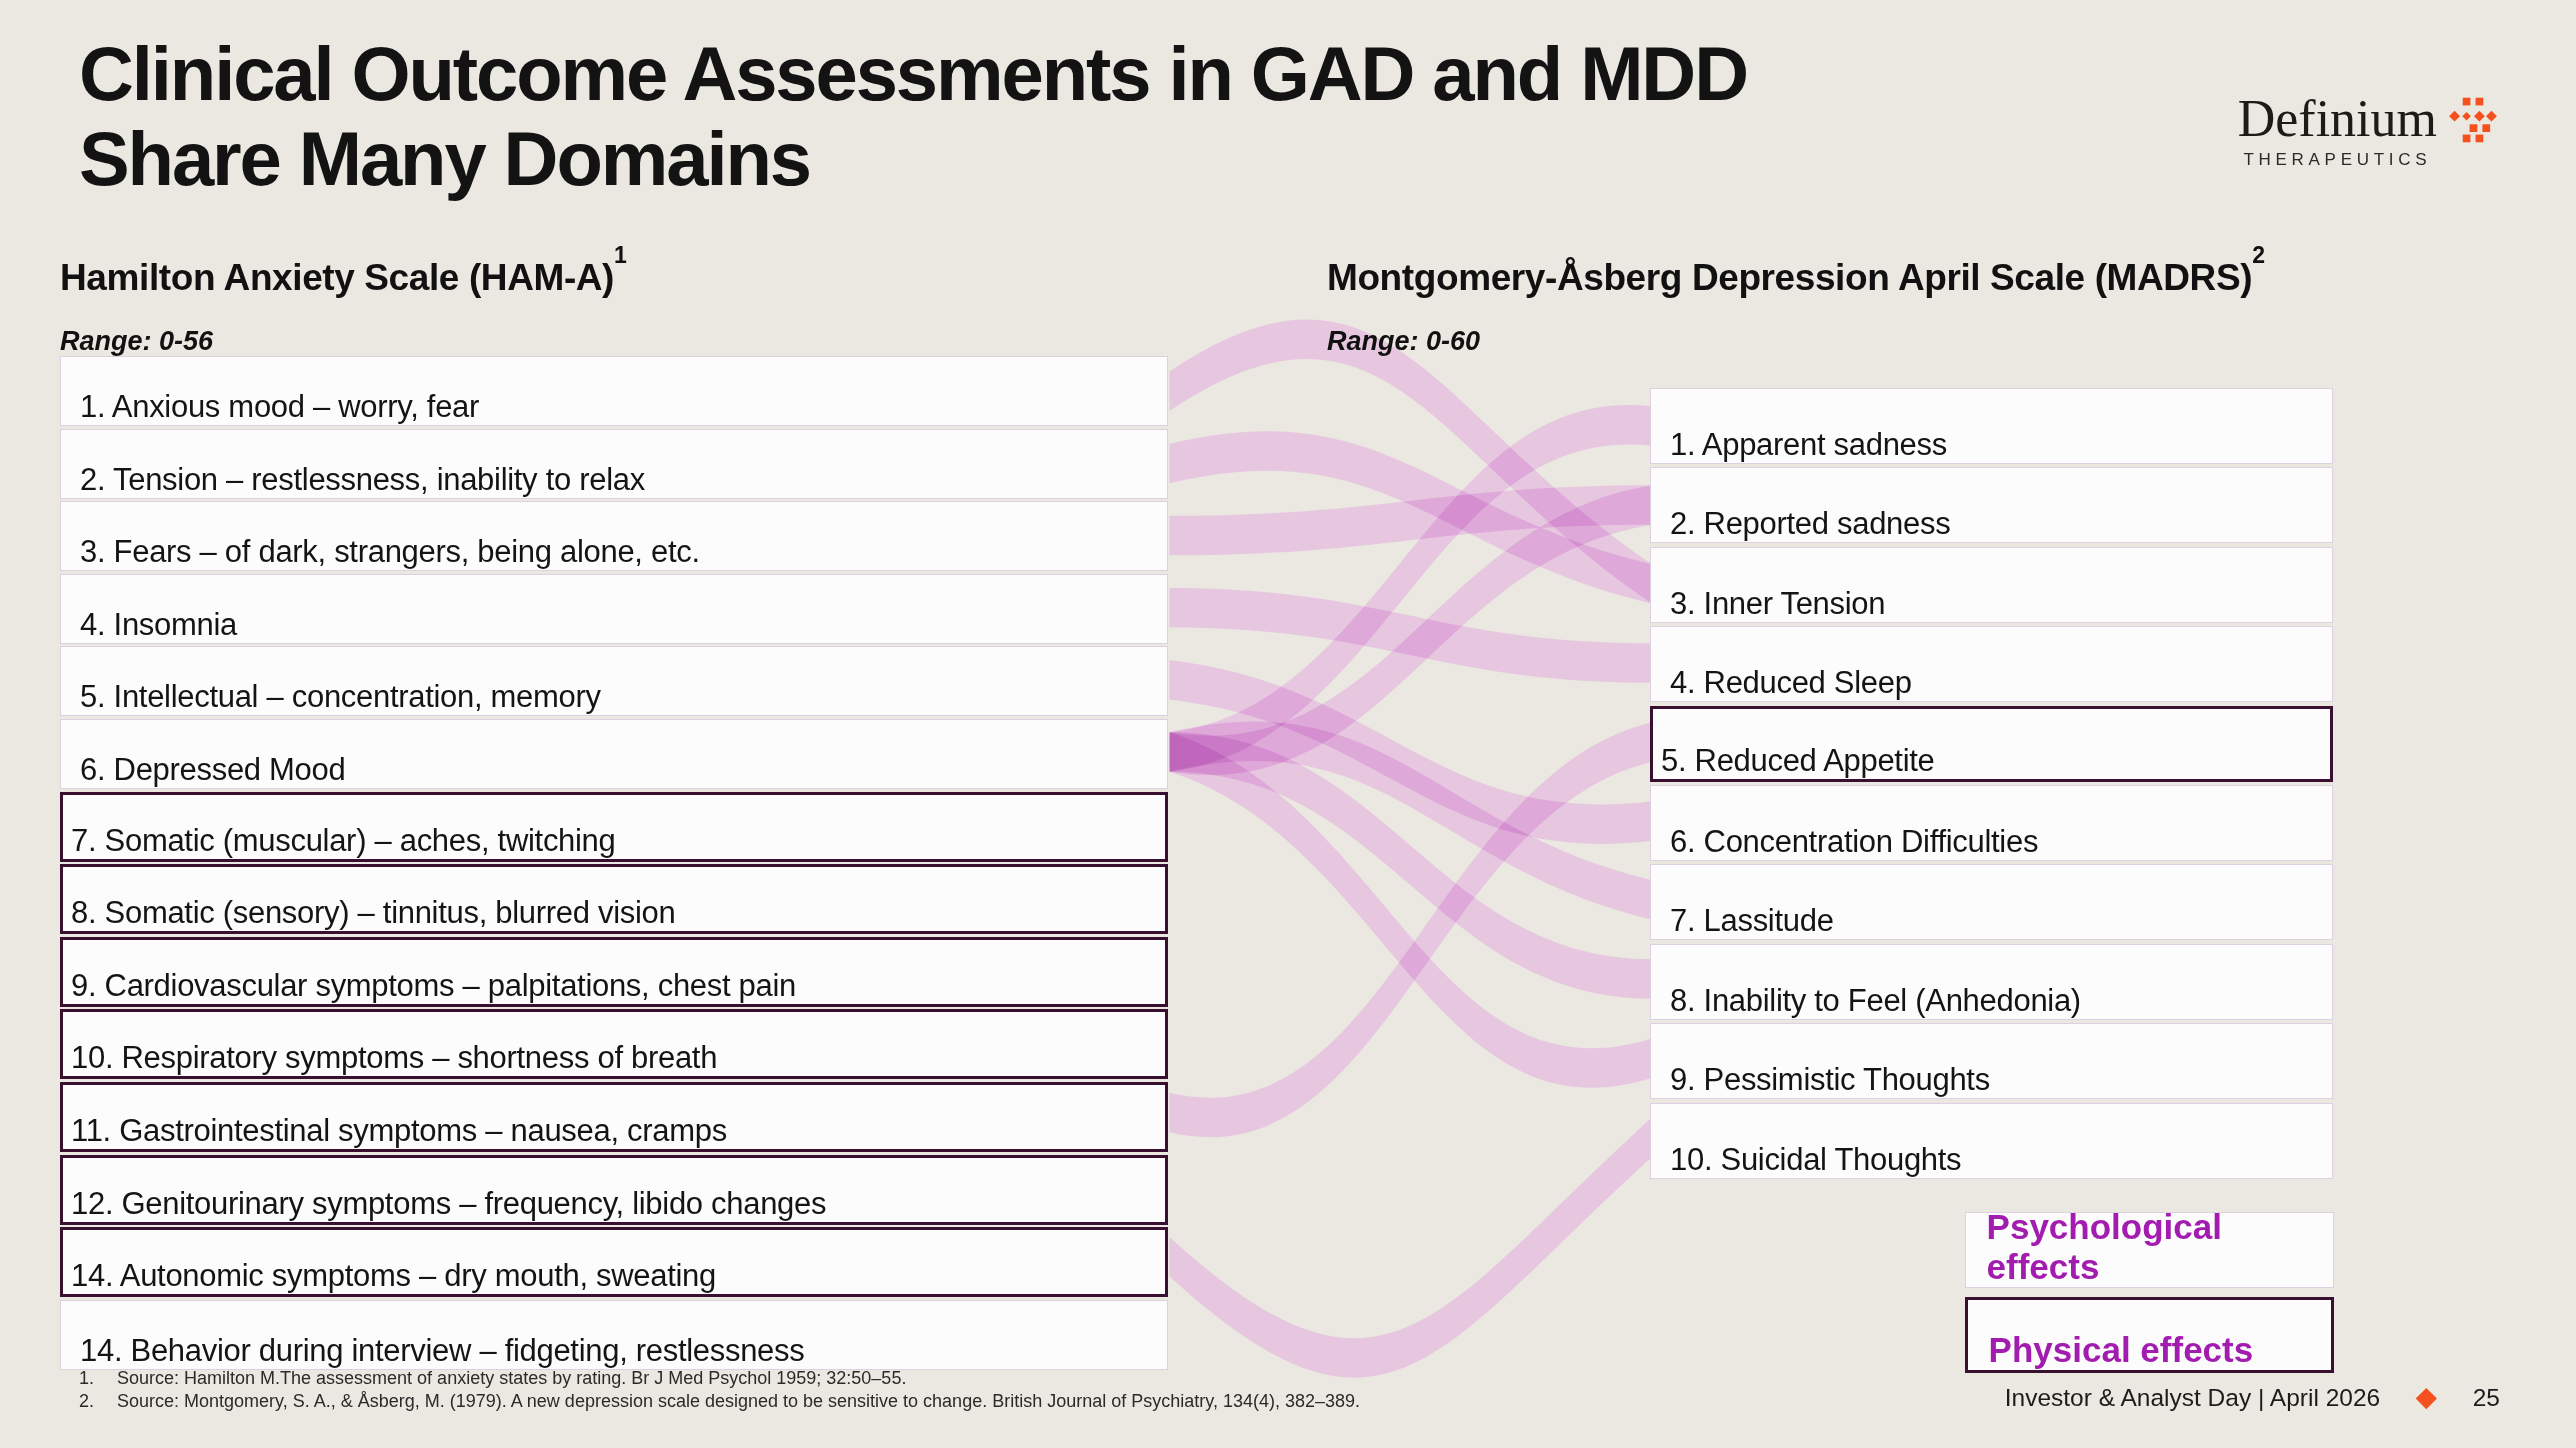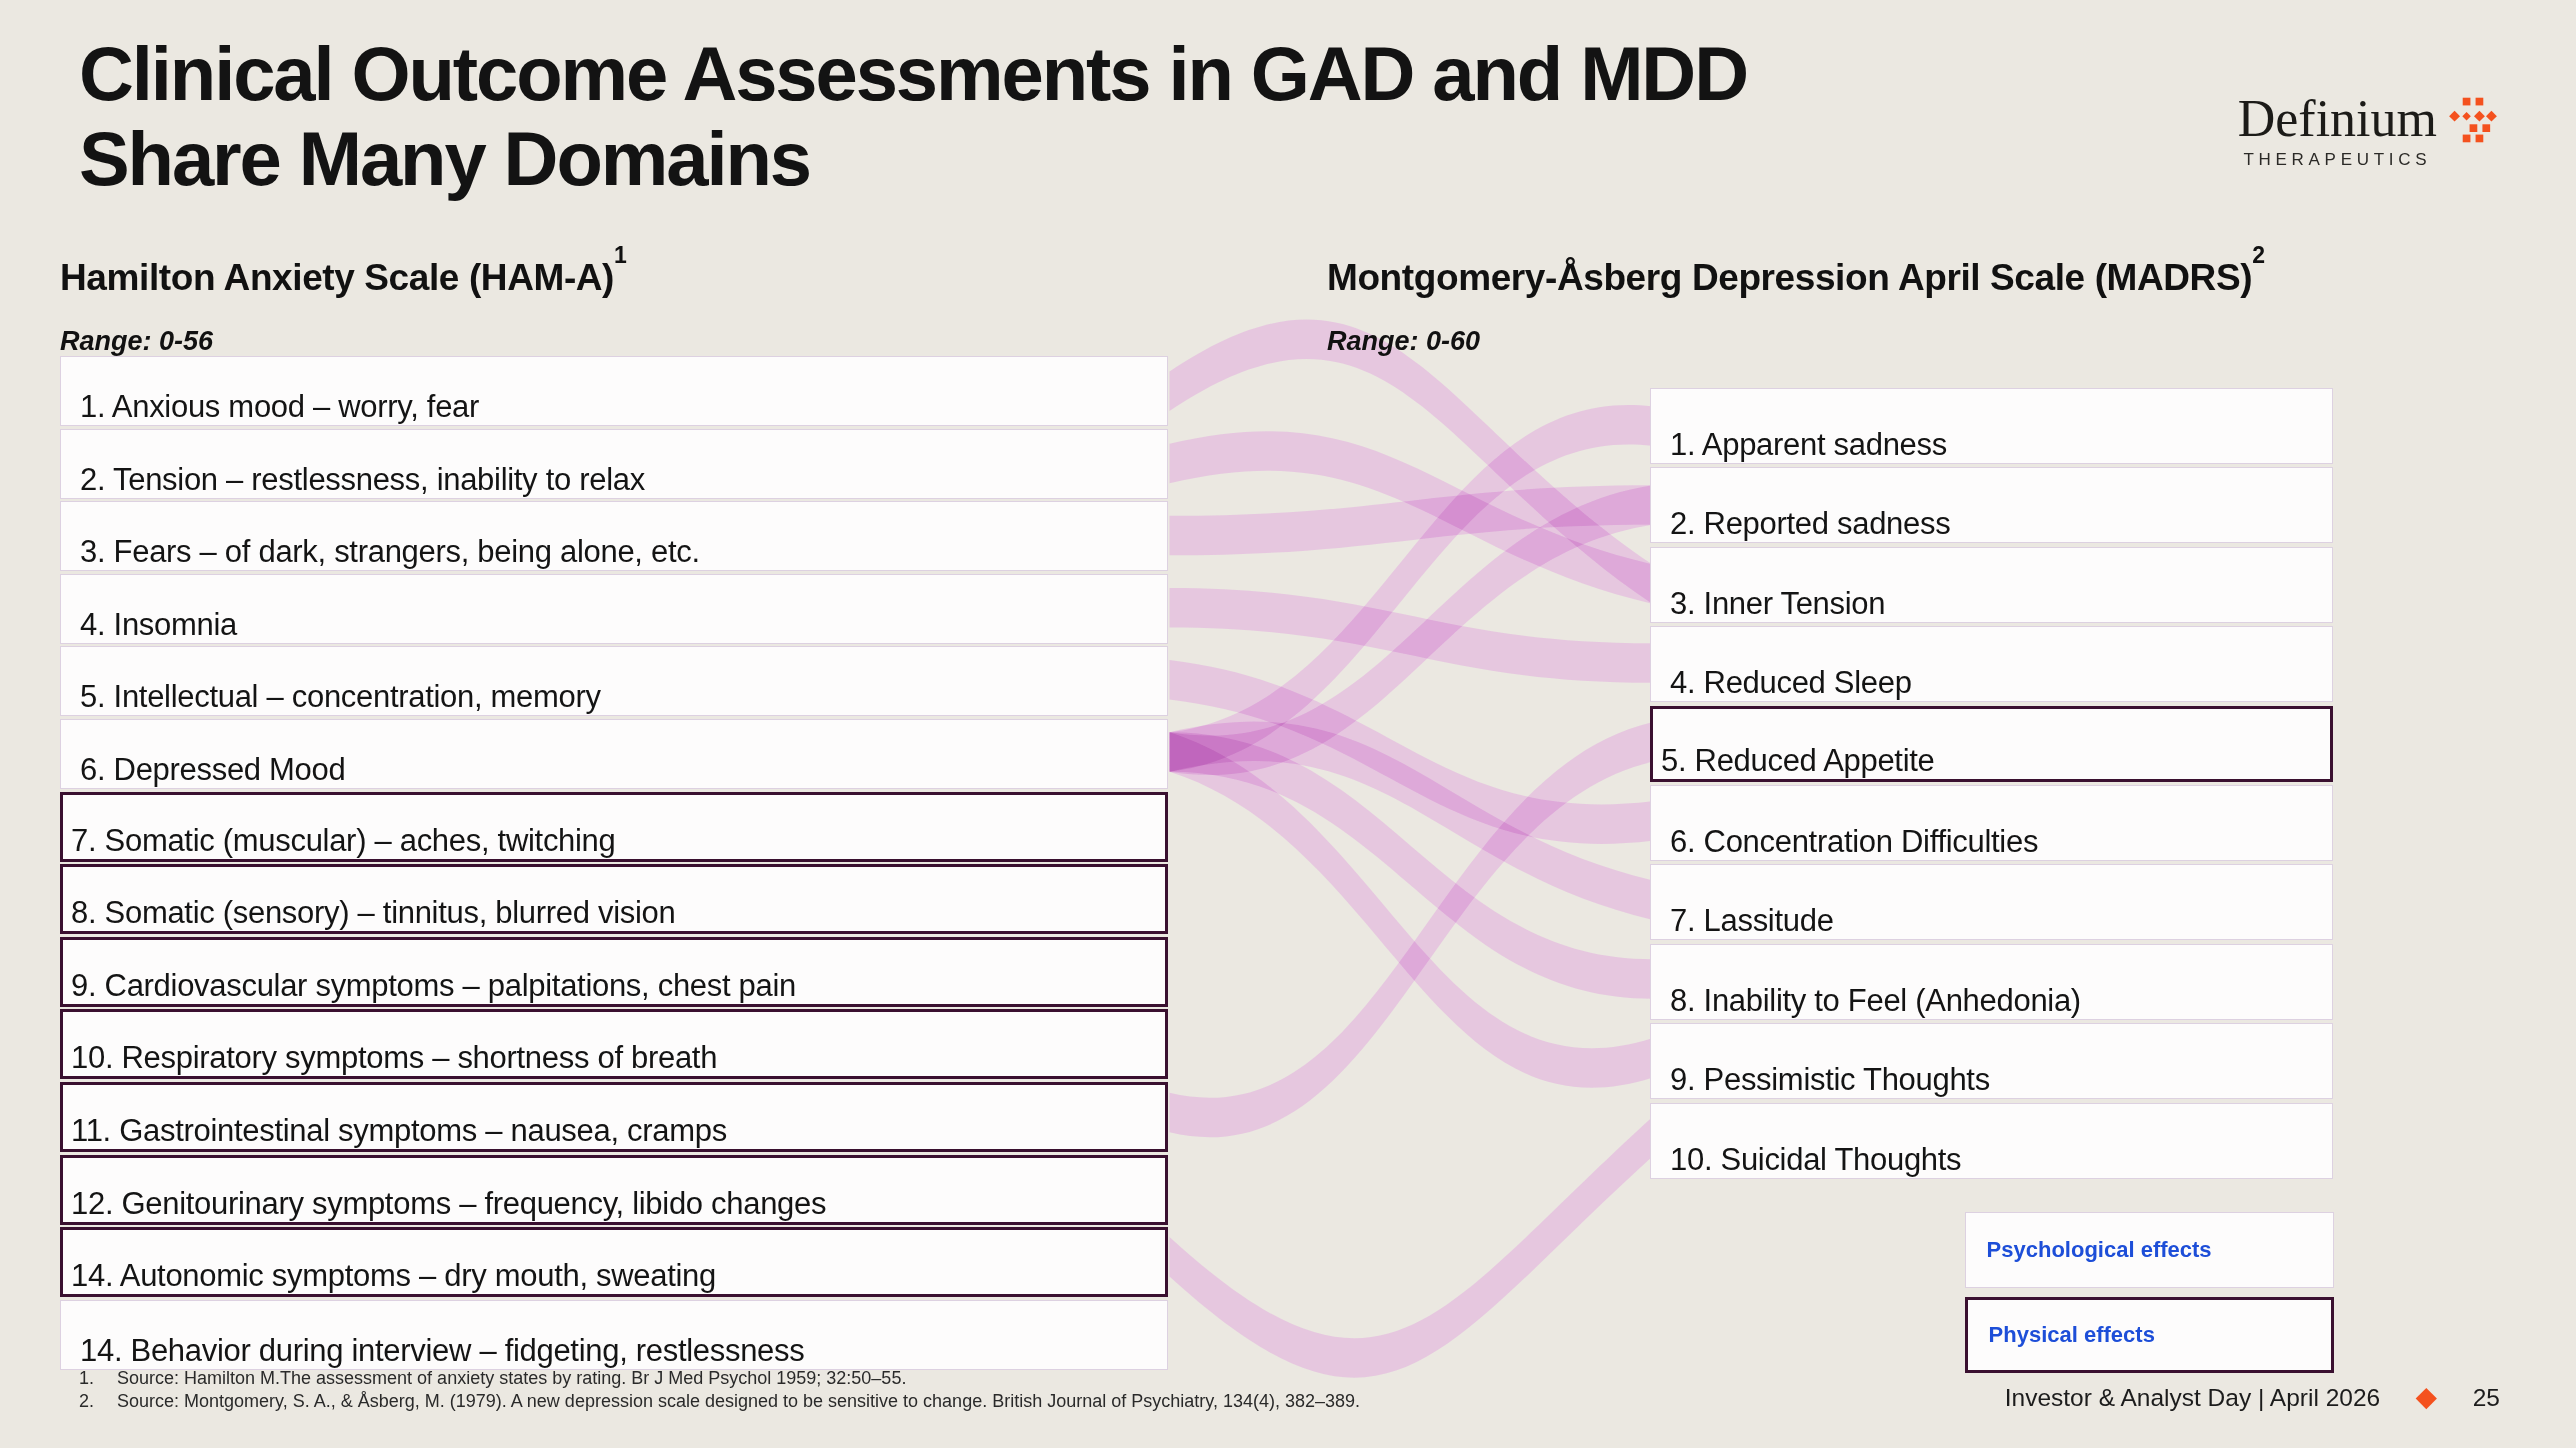--- a/index.html
+++ b/index.html
@@ -35,22 +35,22 @@
   #madrs-list{left:1650px;top:388px;width:683px;}
   .row{background:#FDFCFC;border:1.7px solid #DDD1E1;box-sizing:border-box;
        display:flex;align-items:flex-end;padding-left:19px;
        font-size:31px;color:#141414;letter-spacing:-0.3px;}
   #ham-list .row{height:70px;margin-bottom:2.6px;}
   #madrs-list .row{height:76px;margin-bottom:3.4px;}
   .row.physical{border:3.4px solid #3A1030;padding-left:8px;}
 
   
   .legend-box{position:absolute;left:1965px;width:369px;height:76px;z-index:2;box-sizing:border-box;
-              background:#FDFCFC;display:flex;align-items:center;padding-left:20.6px;
-              font-size:22px;font-weight:700;color:#1d4ed8;}
+              background:#FDFCFC;display:flex;align-items:flex-end;padding-left:20.6px;
+              font-size:35px;font-weight:700;color:#a21caf;}
   #legend-psych{top:1212px;border:1.7px solid #DDD1E1;}
   #legend-phys{top:1297px;border:3.4px solid #3A1030;}
 
   
   #footnotes{position:absolute;left:79px;top:1367px;z-index:2;font-size:18px;color:#2a2a2a;line-height:23px;}
   .fn{display:flex;}
   .fn-num{width:38px;flex:0 0 38px;}
 
   
   .footer{position:absolute;top:1384px;right:76px;z-index:2;display:flex;align-items:center;

